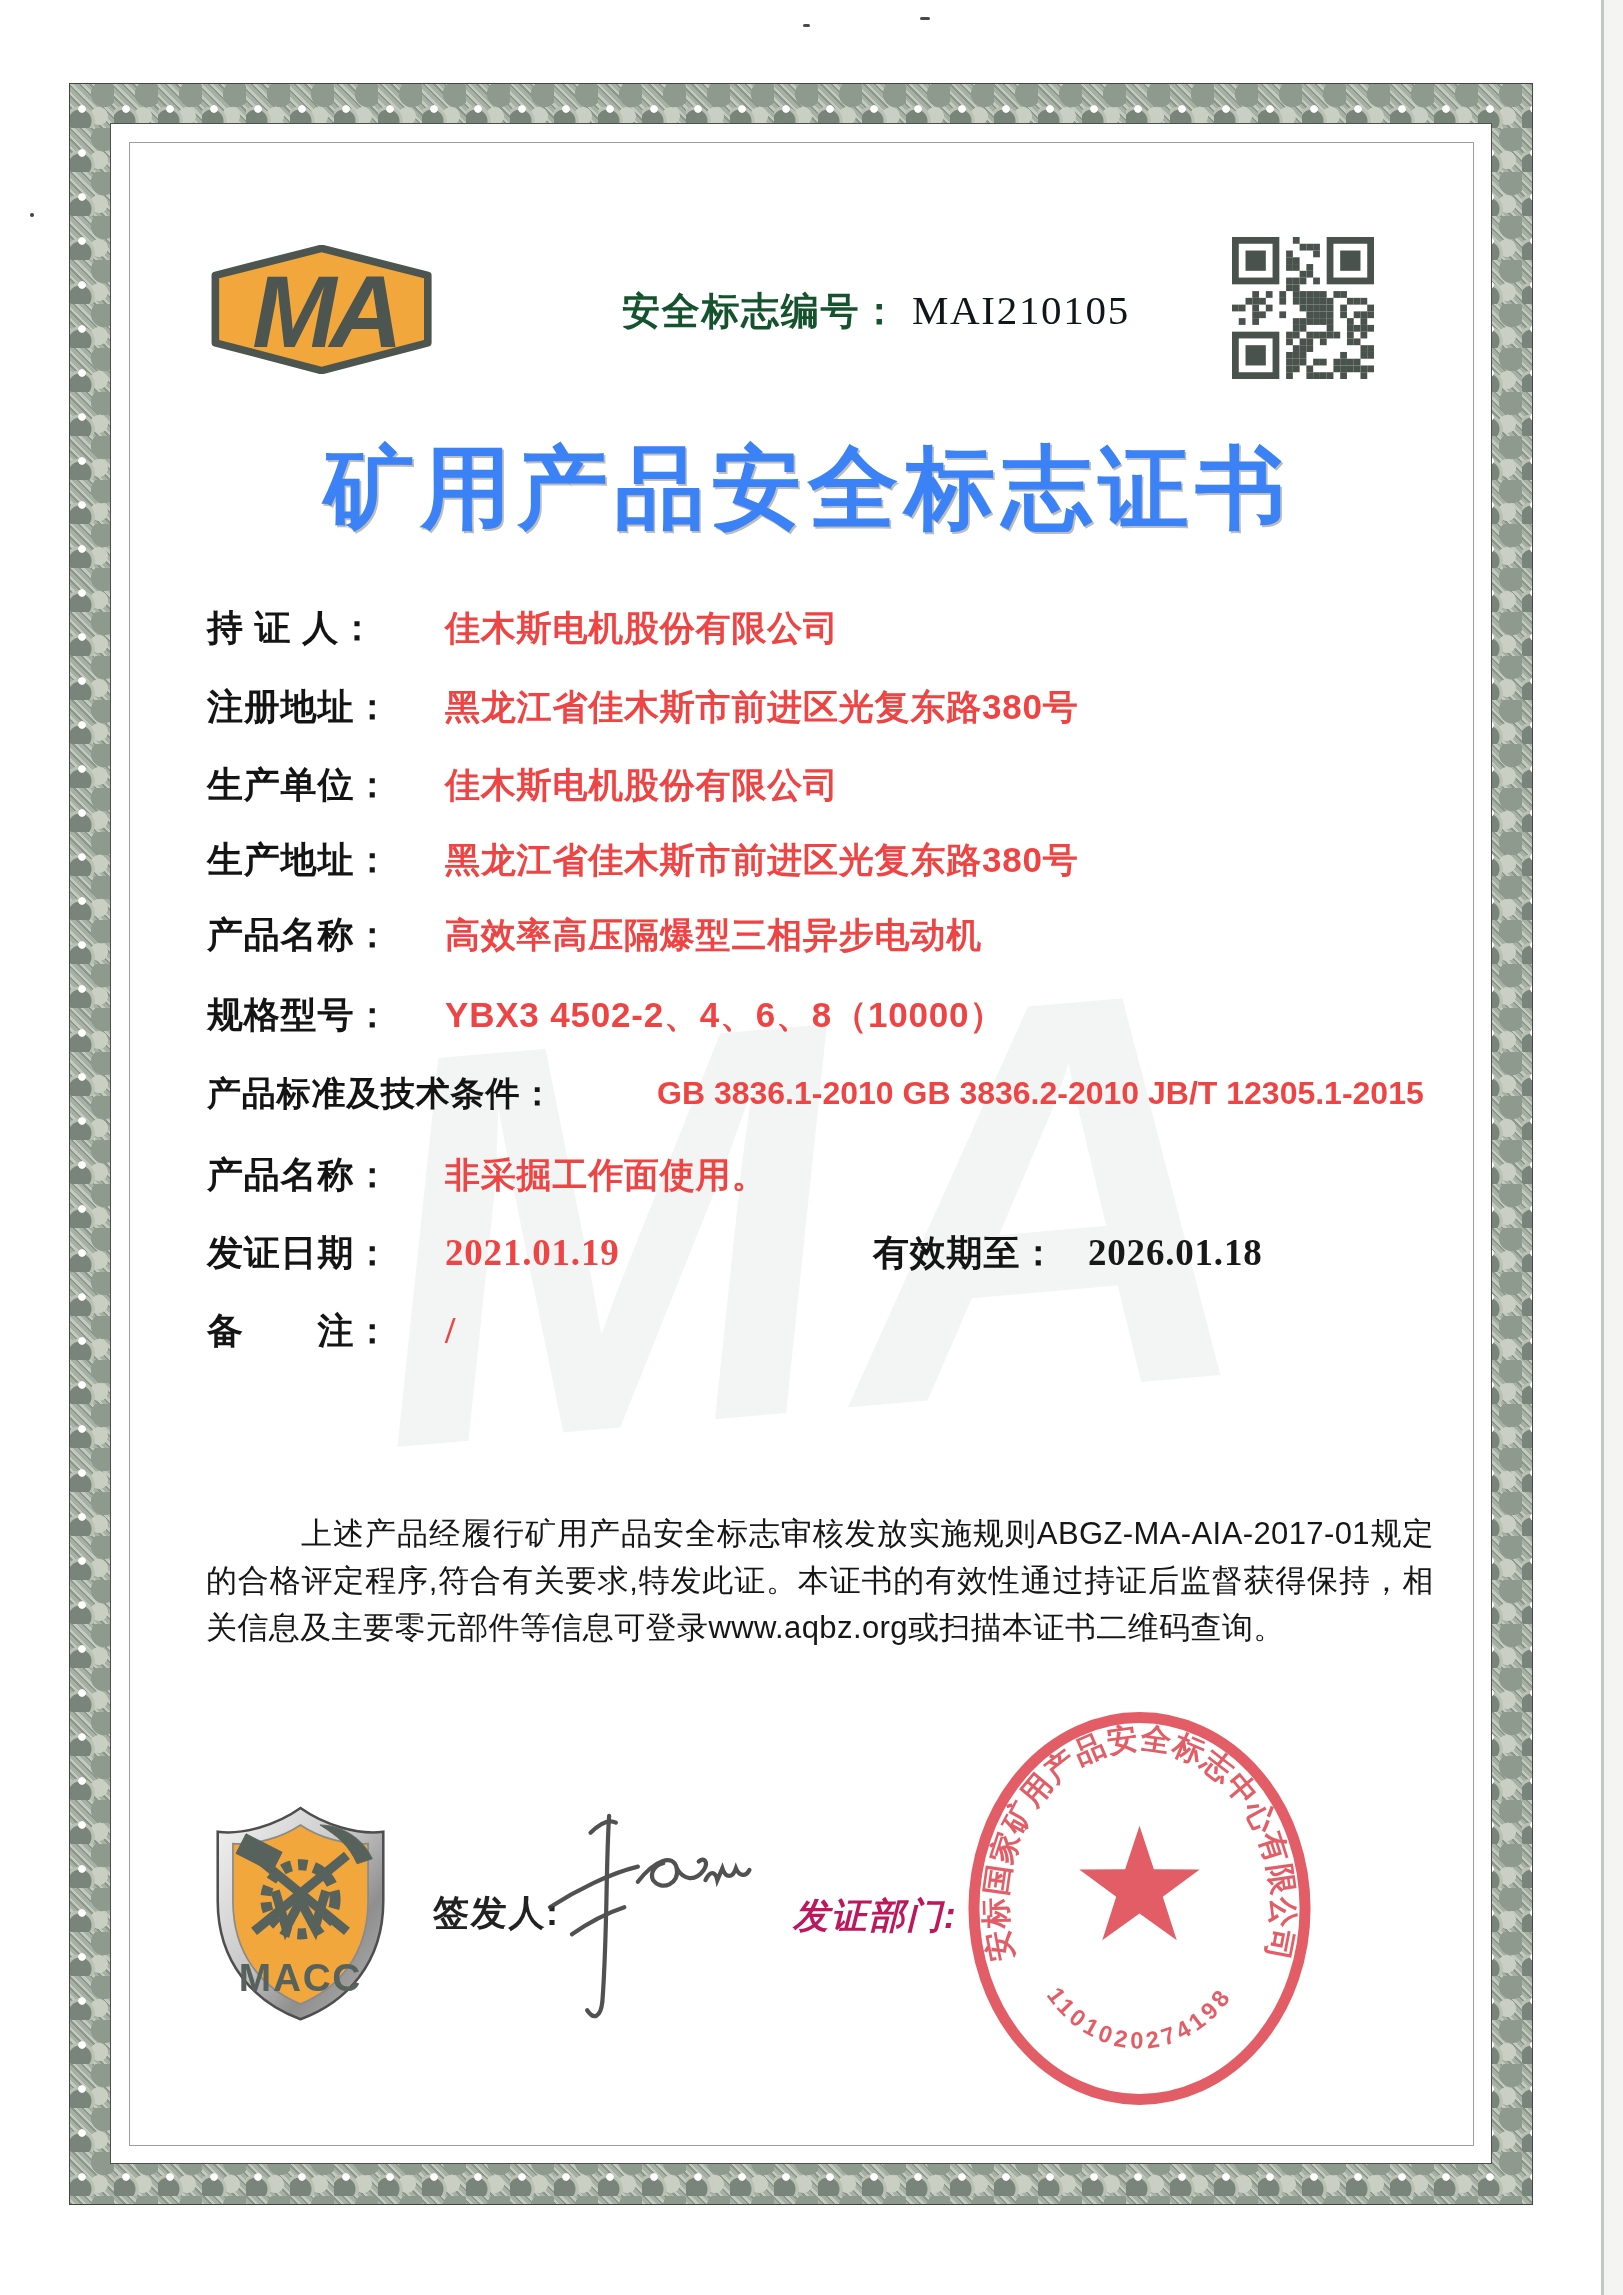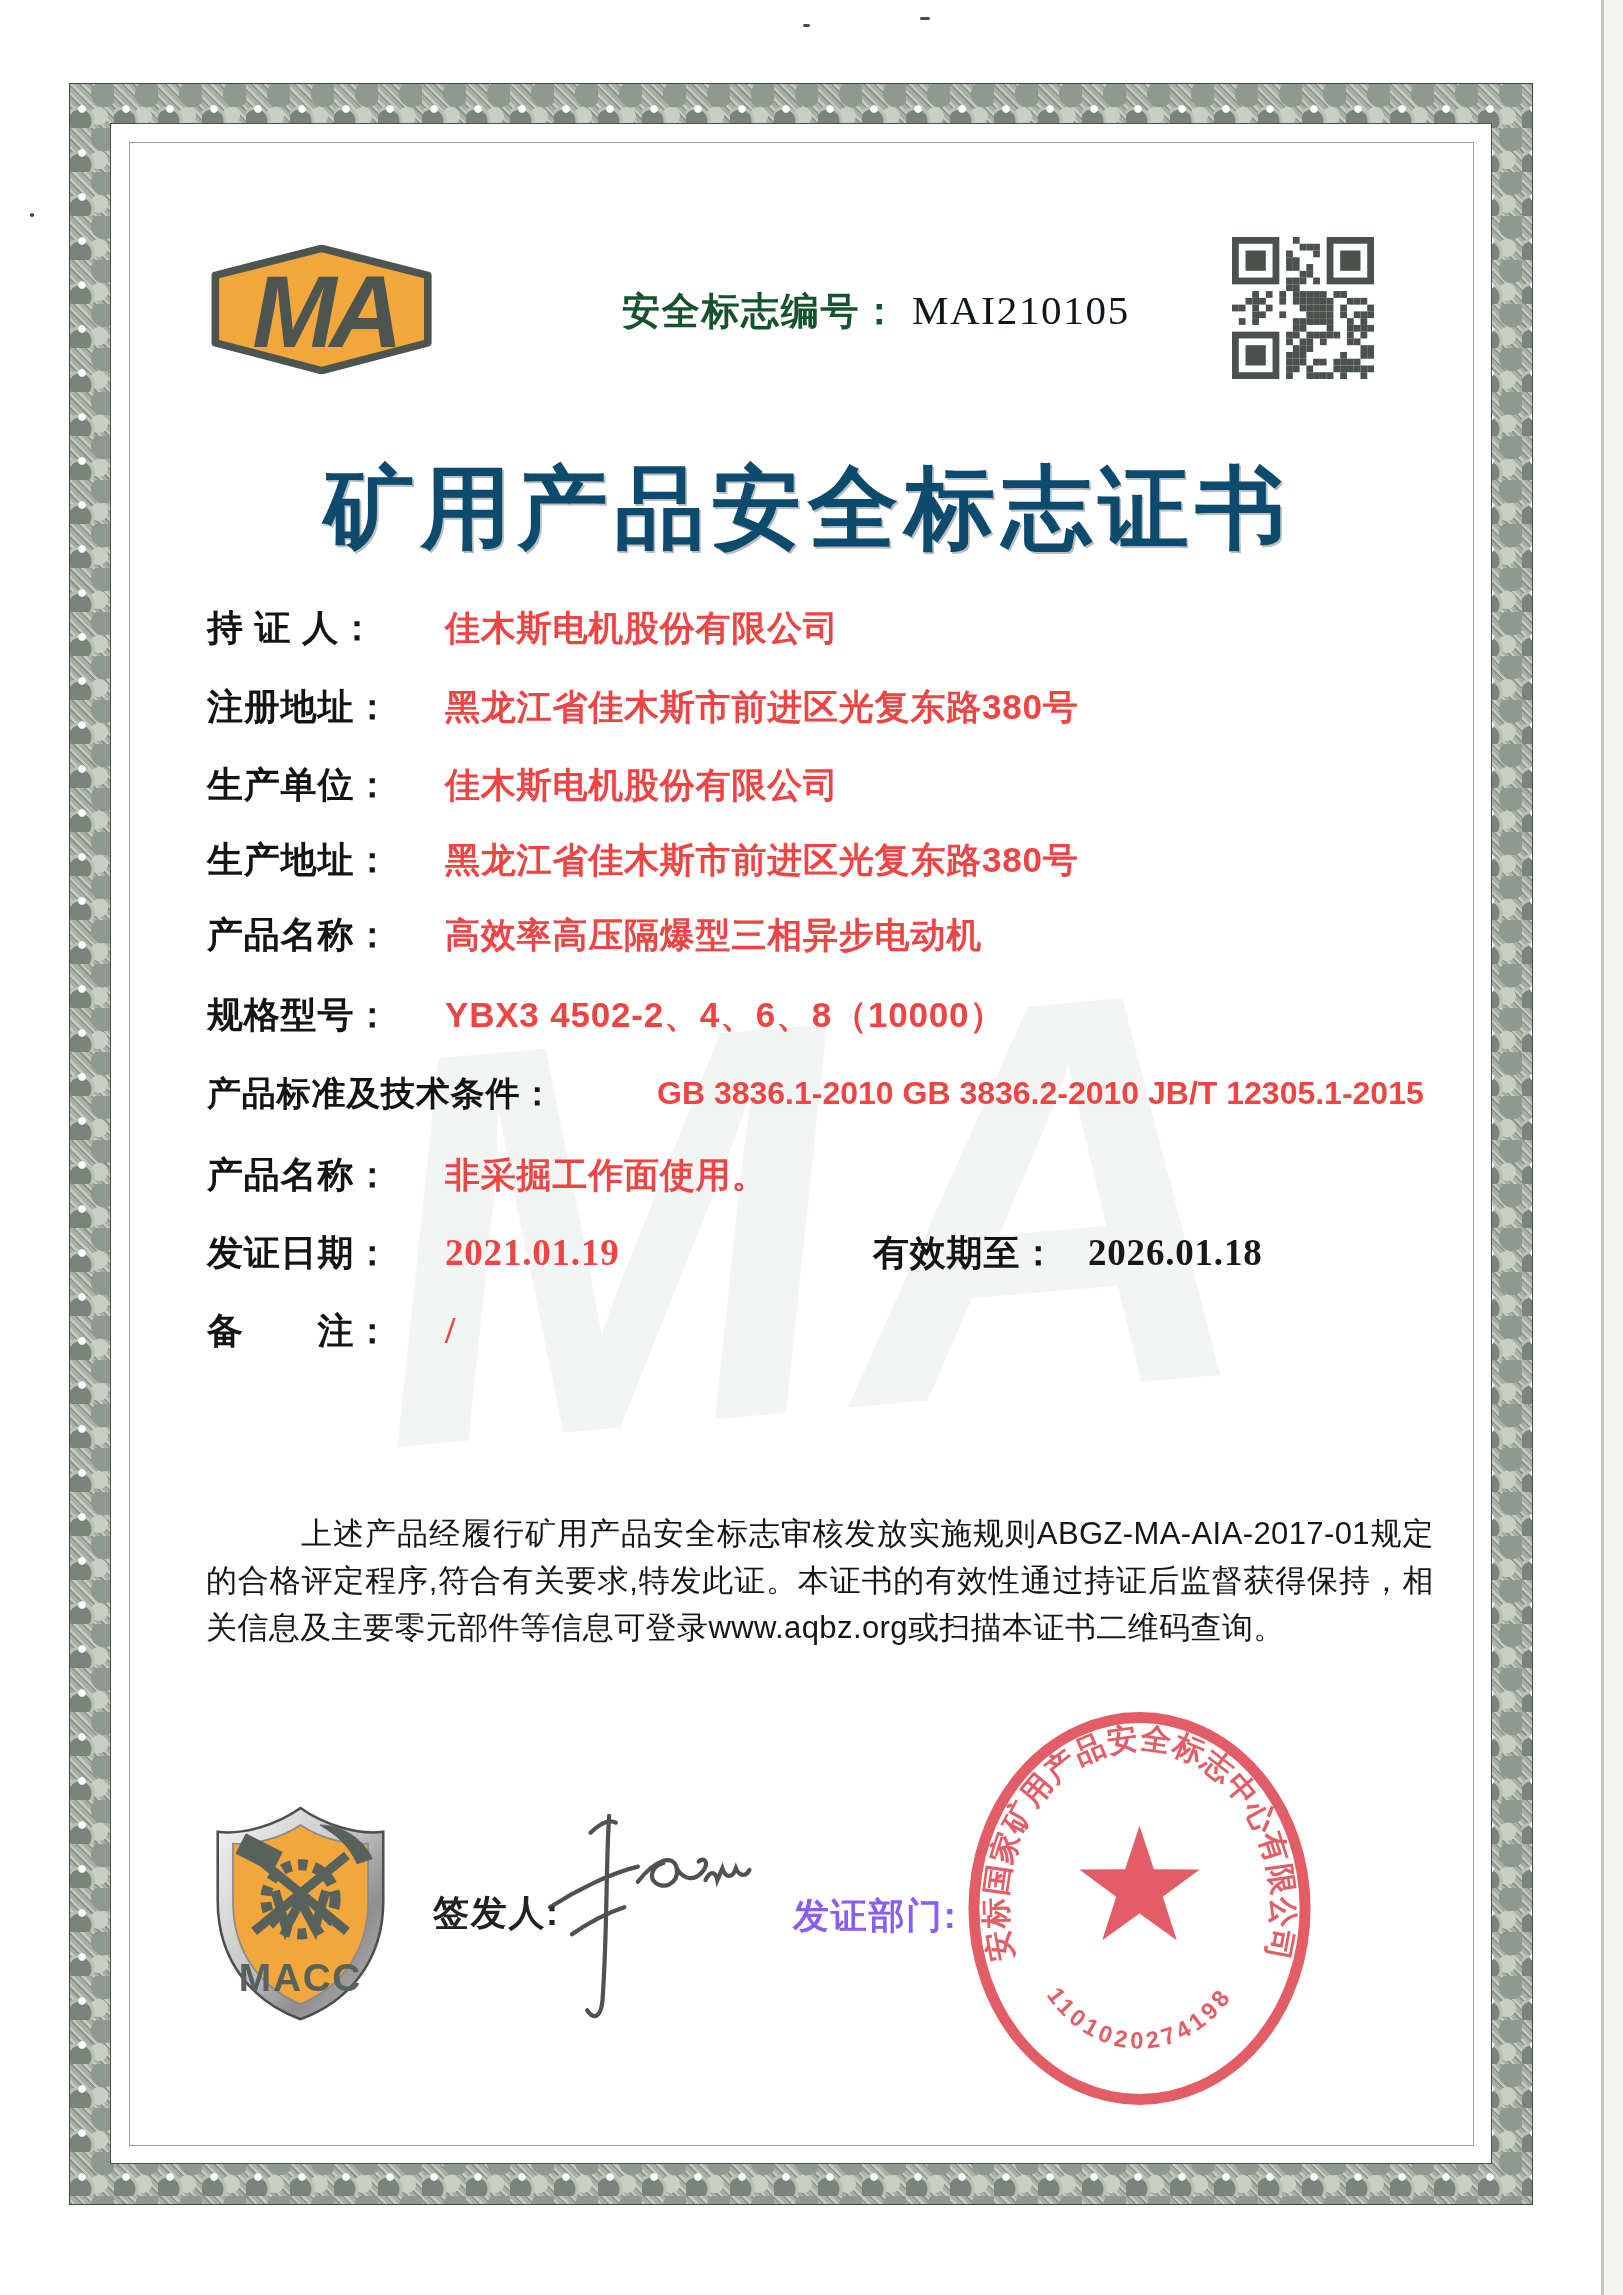--- a/index.html
+++ b/index.html
@@ -29,23 +29,23 @@
          font-size:558px;letter-spacing:8.5px;color:rgba(140,154,146,0.10);
          transform:rotate(-5deg);pointer-events:none;}
   
   .ma-logo{position:absolute;left:211px;top:245px;width:222px;height:129px;}
   .header-number{position:absolute;left:588px;top:286px;display:flex;align-items:baseline;}
   .header-number .zh{font-weight:bold;font-size:38px;letter-spacing:1.7px;color:#14532d;margin-left:34px;}
   .header-number .sn{font-family:"Liberation Serif",serif;font-size:41px;font-weight:500;
                      letter-spacing:1.7px;margin-left:12px;color:#10161a;}
   .qr{position:absolute;left:1232px;top:237px;width:142px;height:142px;}
   
-  .cert-title{position:absolute;left:140px;top:448px;width:1336px;text-align:center;
+  .cert-title{position:absolute;left:140px;top:428px;width:1336px;text-align:center;
         font-family:"Liberation Serif","DejaVu Serif",serif;font-weight:900;
-        font-size:90px;letter-spacing:6.8px;color:#0c4a6e;
+        font-size:90px;letter-spacing:6.8px;color:#3b82f6;
         text-shadow:1.7px 1.7px 0 rgba(60,68,62,.35);white-space:nowrap;}
   
   .row{position:absolute;left:207px;width:1285px;height:44px;line-height:44px;white-space:nowrap;}
   .f-label{position:absolute;left:0;font-weight:bold;font-size:36px;color:#141414;letter-spacing:0.8px;}
   .f-value{position:absolute;left:238px;font-weight:bold;font-size:35px;color:#ef4444;letter-spacing:0.8px;}
   .row-std .f-label{font-size:34px;}
   .row-std .f-value{left:450px;font-size:32px;letter-spacing:0;}
   .val-serif{font-family:"Liberation Serif",serif;font-weight:600;font-size:37px;letter-spacing:0.8px;text-align:right;}
   .f-label2{position:absolute;left:666px;font-weight:bold;font-size:36px;color:#141414;letter-spacing:0.8px;}
   .f-value2{position:absolute;left:881px;font-family:"Liberation Serif",serif;
@@ -53,21 +53,21 @@
   
   .notice{position:absolute;left:206px;top:1510px;width:1228px;
         font-size:31px;line-height:47px;font-weight:500;color:#161616;
         text-align:justify;text-indent:95px;letter-spacing:0.4px;}
   
   .macc-shield{position:absolute;left:205px;top:1803px;width:191px;height:223px;}
   .signer{position:absolute;left:433px;top:1889px;font-weight:bold;font-size:36px;
           letter-spacing:1.7px;color:#222;}
   .signature{position:absolute;left:538px;top:1799px;width:220px;height:262px;}
   .issuer{position:absolute;left:793px;top:1892px;font-weight:bold;font-size:36px;
-          letter-spacing:1.7px;color:#8b5cf6;}
+          letter-spacing:1.7px;color:#be185d;font-style:italic;}
   .stamp{position:absolute;left:962px;top:1710px;width:355px;height:397px;}
 </style>
 </head>
 <body>
 
 <div class="page">
 
   <div class="scan-strip"></div>
   <div class="scan-edge"></div>
   <div class="speck" style="left:803px;top:24px;width:6.8px;height:3.4px;"></div>

